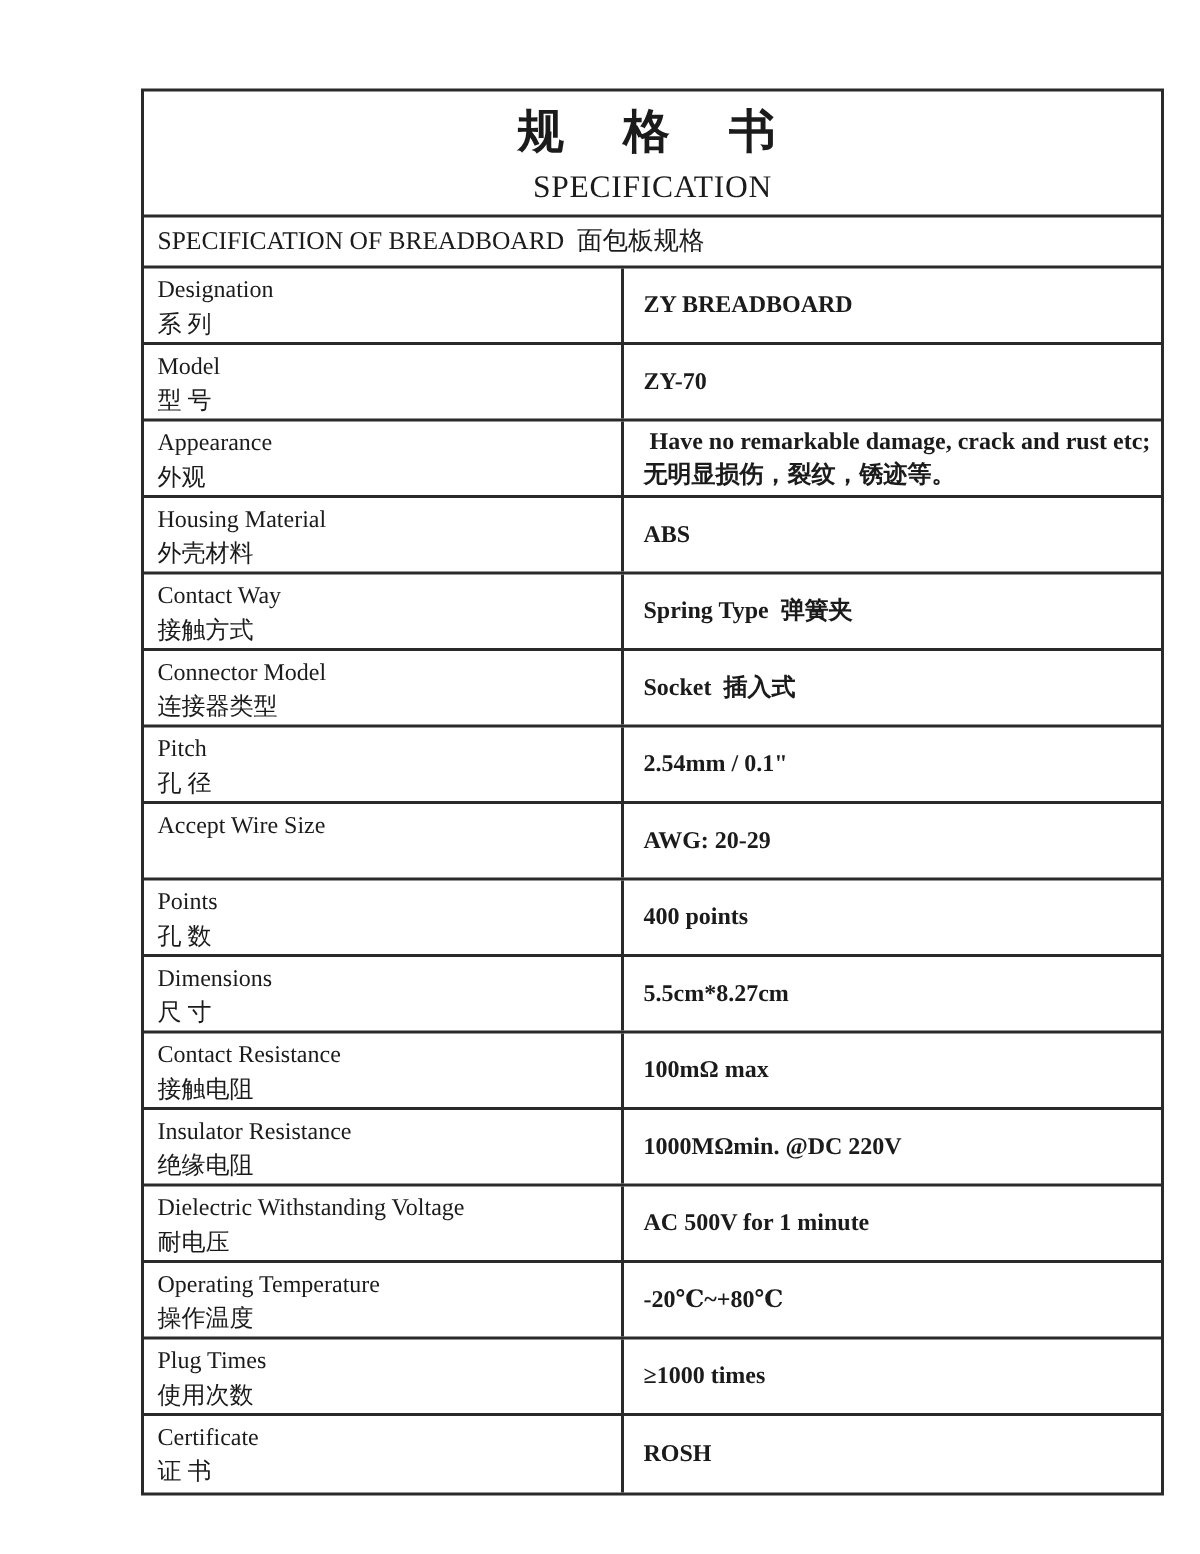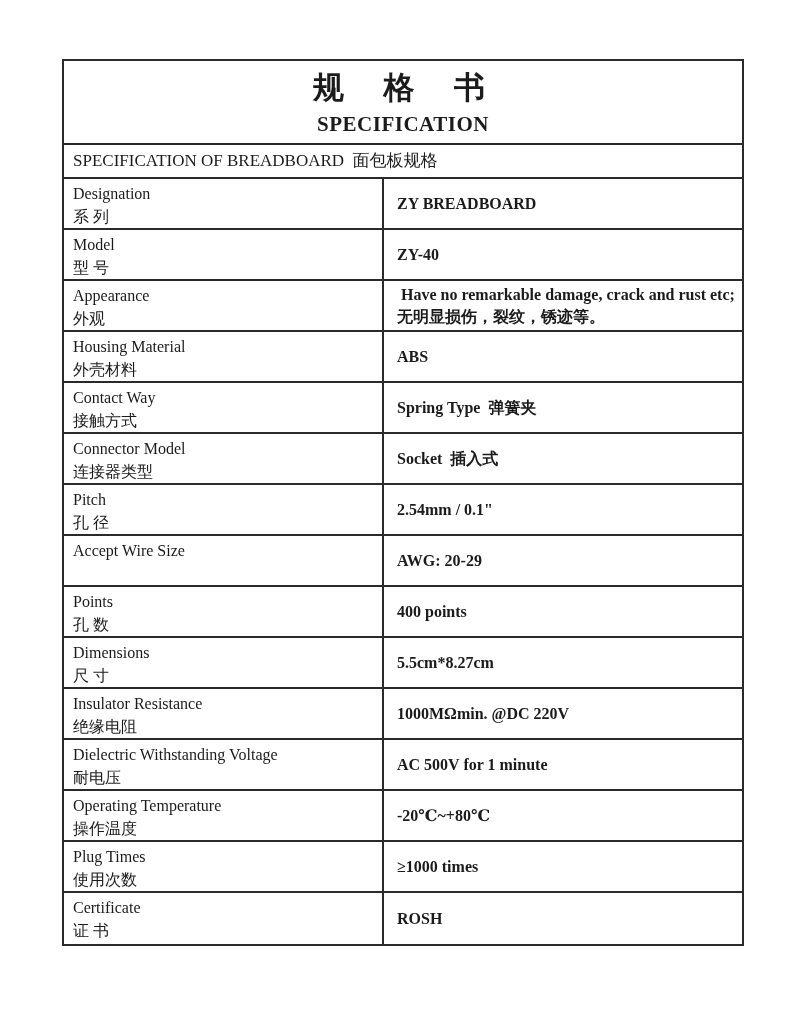--- a/index.html
+++ b/index.html
@@ -10,21 +10,21 @@
   body {
     width: 800px;
     height: 1036px;
     position: relative;
     font-family: "Liberation Serif", "DejaVu Serif", serif;
     color: #1b1b1b;
     overflow: hidden;
   }
   .spec-table {
     position: absolute;
-    left: 62px;
+    left: 94px;
     top: 59px;
     width: 682px;
     border: 2px solid #2a2a2a;
     box-sizing: border-box;
     background: #ffffff;
   }
   .title-block {
     height: 84px;
     border-bottom: 2px solid #2a2a2a;
     box-sizing: border-box;
@@ -33,21 +33,21 @@
   }
   .title-cn {
     font-size: 31px;
     font-weight: bold;
     line-height: 34px;
     letter-spacing: 8px;
     white-space: pre-wrap;
   }
   .title-en {
     font-size: 21px;
-    font-weight: bold;
+    font-weight: normal;
     line-height: 22px;
     letter-spacing: 0.5px;
     margin-top: 8px;
   }
   .table-header {
     height: 34px;
     border-bottom: 2px solid #2a2a2a;
     box-sizing: border-box;
     font-weight: normal;
     font-size: 17px;
@@ -114,21 +114,21 @@
 
     </div>
   </div>
 
   <div class="row">
     <div class="label-cell">
       <div class="label-en">Model</div>
       <div class="label-cn">型 号</div>
     </div>
     <div class="value-cell">
-      <div class="value-line1">ZY-40</div>
+      <div class="value-line1">ZY-70</div>
 
     </div>
   </div>
 
   <div class="row">
     <div class="label-cell">
       <div class="label-en">Appearance</div>
       <div class="label-cn">外观</div>
     </div>
     <div class="value-cell">
@@ -206,20 +206,30 @@
     <div class="label-cell">
       <div class="label-en">Dimensions</div>
       <div class="label-cn">尺 寸</div>
     </div>
     <div class="value-cell">
       <div class="value-line1">5.5cm*8.27cm</div>
 
     </div>
   </div>
 
+  <div class="row">
+    <div class="label-cell">
+      <div class="label-en">Contact Resistance</div>
+      <div class="label-cn">接触电阻</div>
+    </div>
+    <div class="value-cell">
+      <div class="value-line1">100mΩ max</div>
+
+    </div>
+  </div>
 
   <div class="row">
     <div class="label-cell">
       <div class="label-en">Insulator Resistance</div>
       <div class="label-cn">绝缘电阻</div>
     </div>
     <div class="value-cell">
       <div class="value-line1">1000MΩmin. @DC 220V</div>
 
     </div>

